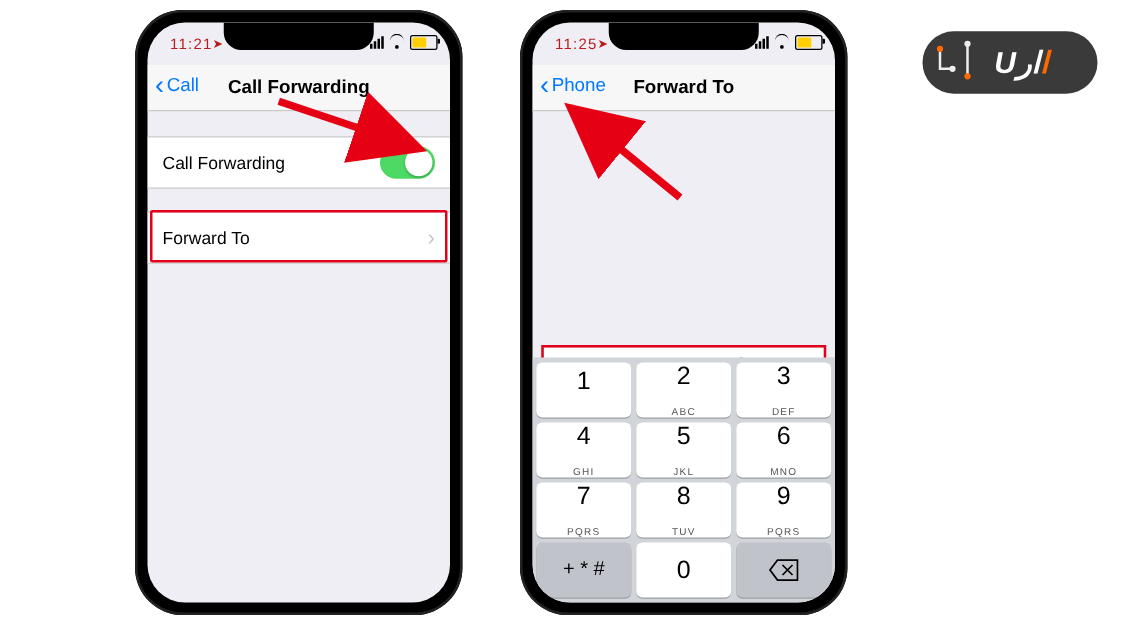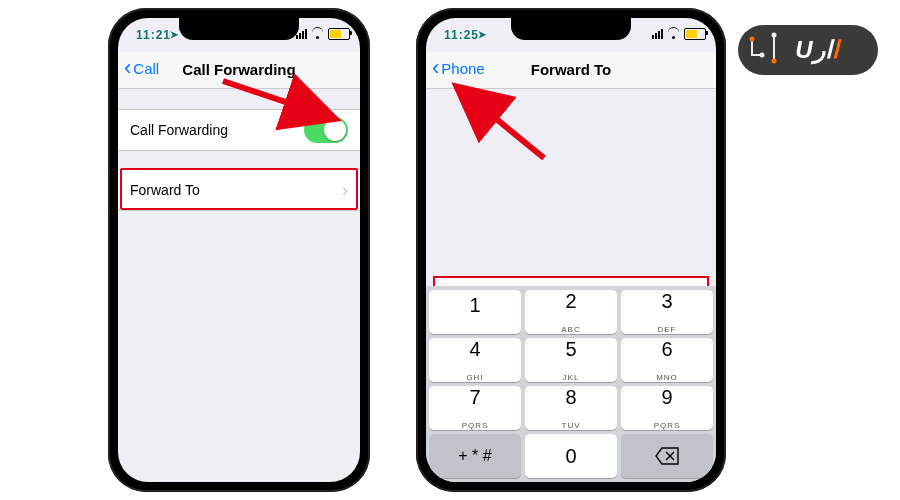--- a/index.html
+++ b/index.html
@@ -1,26 +1,26 @@
 <!DOCTYPE html>
 <html><head>
 <meta charset="utf-8">
 <style>
   html,body{margin:0;padding:0;width:900px;height:500px;background:#fff;font-family:-apple-system,"Helvetica Neue",Arial,sans-serif;overflow:hidden;}
   .canvas{position:relative;width:900px;height:500px;}
 
   
   .phone{position:absolute;top:8px;width:262px;height:484px;background:#000;border-radius:38px;box-shadow:0 0 0 2px #222 inset;}
   .phone.left{left:108px;}
-  .phone.right{left:416px;padding-left:48px;}
+  .phone.right{left:416px;}
   .screen{position:absolute;inset:10px;border-radius:30px;overflow:hidden;background:#efeef4;}
   .notch{position:absolute;top:0;left:50%;transform:translateX(-50%);width:120px;height:22px;background:#000;border-radius:0 0 14px 14px;z-index:10;}
 
   
-  .status{position:relative;height:34px;font-size:12px;font-weight:700;color:#0f766e;}
+  .status{position:relative;height:34px;font-size:12px;font-weight:400;color:#b91c1c;}
   .status .time{position:absolute;left:18px;top:10px;letter-spacing:1px;}
   .status .loc{position:absolute;left:52px;top:11px;font-size:10px;}
   .status .right{position:absolute;right:10px;top:10px;display:flex;gap:4px;align-items:center;}
   .sig{display:inline-flex;align-items:flex-end;gap:1px;}
   .sig i{width:2px;background:#000;display:inline-block;}
   .sig i:nth-child(1){height:4px}.sig i:nth-child(2){height:6px}.sig i:nth-child(3){height:8px}.sig i:nth-child(4){height:10px}
   .wifi{width:13px;height:10px;position:relative;}
   .wifi::before{content:"";position:absolute;bottom:0;left:5px;width:3px;height:3px;border-radius:50%;background:#000;}
   .wifi::after{content:"";position:absolute;bottom:0;left:1px;width:11px;height:11px;border:1.5px solid #000;border-bottom:none;border-left:none;border-right:none;border-radius:8px 8px 0 0;clip-path:polygon(0 0,100% 0,100% 60%,0 60%);}
   .batt{width:20px;height:10px;border:1px solid #000;border-radius:2px;position:relative;}

